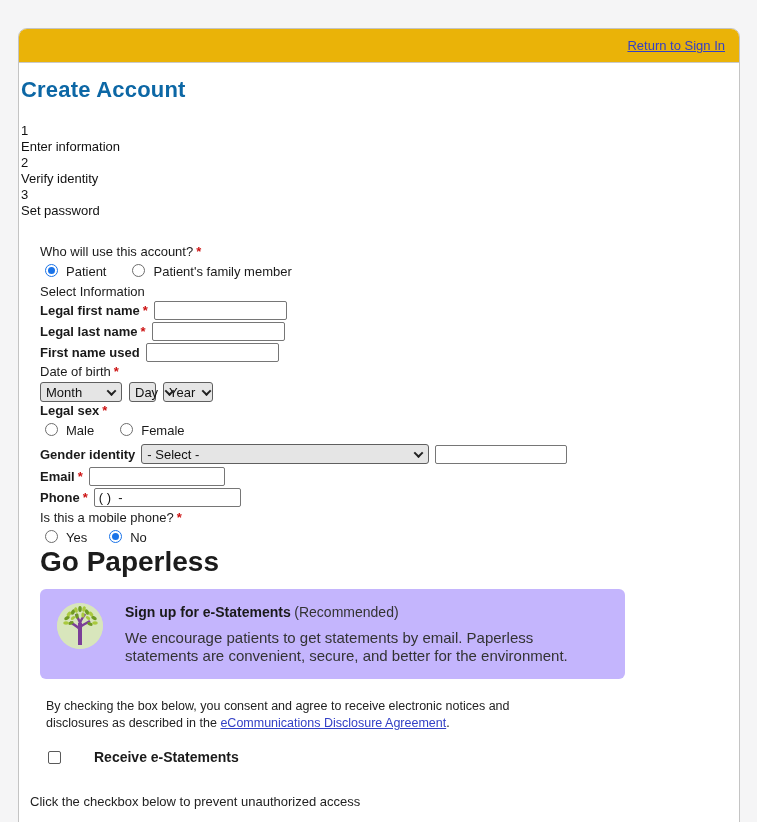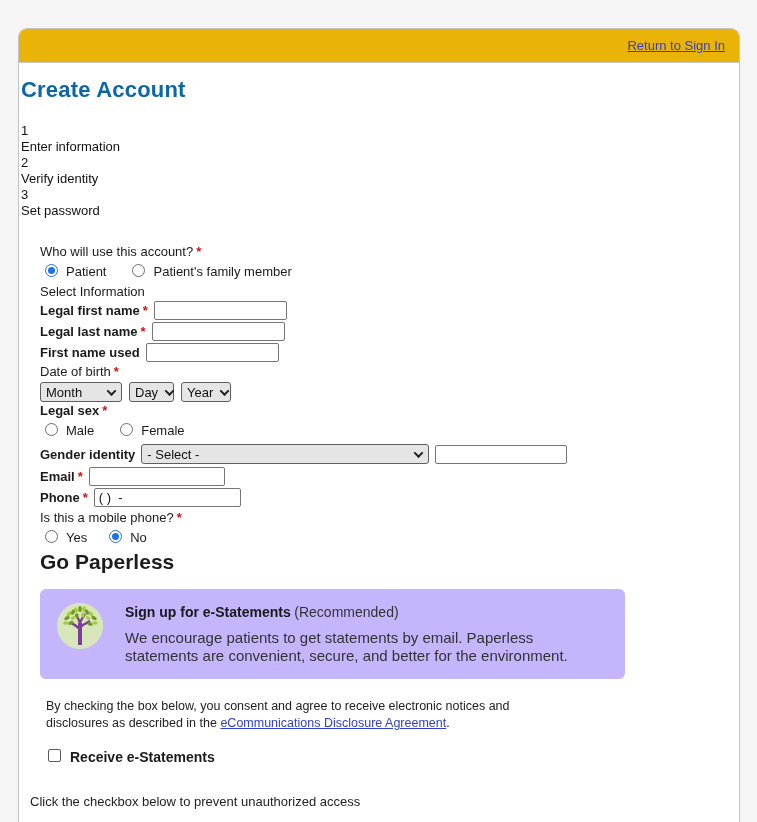--- a/index.html
+++ b/index.html
@@ -60,33 +60,33 @@
   .selectbox {
     display: inline-flex; align-items: center; justify-content: space-between;
     border: 1px solid #5f5f5f; border-radius: 3px; background: #e5e5e5;
     height: 20px; padding: 0 6px 0 5px; cursor: pointer; color: #111;
   }
   .chev {
     width: 7px; height: 7px; border-right: 2px solid #222; border-bottom: 2px solid #222;
     transform: rotate(45deg) translate(-1px,-1px); margin-left: 8px; flex: 0 0 auto;
   }
   .dob-row { display: flex; gap: 7px; margin: 2px 0 1px 0; }
-  h2.go-paperless { font-size: 21px; line-height: 23px; font-weight: bold; color: #1c1c1c; margin: 3px 0 0 19px; }
+  h2.go-paperless { font-size: 28px; line-height: 23px; font-weight: bold; color: #1c1c1c; margin: 3px 0 0 19px; }
   .green-card {
     margin: 16px 0 0 19px; width: 585px; min-height: 85px;
     background: #c4b5fd; border-radius: 6px;
     display: flex; padding: 14px 16px 14px 17px;
   }
   .tree-circle { width: 46px; height: 46px; border-radius: 50%; background: #d8e6bc; flex: 0 0 auto; overflow: hidden; }
   .card-text { margin-left: 22px; padding-top: 1px; }
   .card-title { font-size: 14px; font-weight: bold; color: #1a1a1a; }
   .card-title-note { font-size: 14px; font-weight: normal; color: #333; }
   .card-body { margin-top: 9px; font-size: 15px; line-height: 18px; color: #333; max-width: 505px; }
   .consent { margin: 19px 0 0 25px; font-size: 12.5px; line-height: 17px; max-width: 478px; color: #222; }
-  .cb-row { display: flex; align-items: flex-start; margin: 17px 0 8px 27px; }
+  .cb-row { display: flex; align-items: center; margin: 17px 0 8px 27px; gap: 24px; }
   .cb {
     width: 13px; height: 13px; border: 1px solid #5a5a5a; border-radius: 2px;
     background: #fff; flex: 0 0 auto; cursor: pointer;
   }
   .cb-label { font-size: 14px; font-weight: bold; margin-left: 9px; }
   .captcha-instruction { margin: 29px 0 0 9px; color: #222; }
   .gap-6 { width: 6px; flex: 0 0 auto; }
 </style>
 </head>
 <body>
@@ -138,21 +138,21 @@
       </div>
 
       <div class="q-label" style="margin-top:2px">
         <span>Date of birth</span><span class="req">*</span>
       </div>
       <div class="dob-row">
         <span class="selectbox" style="width:82px">
           <span>Month</span>
           <span class="chev"></span>
         </span>
-        <span class="selectbox" style="width:45px">
+        <span class="selectbox" style="width:27px">
           <span>Day</span>
           <span class="chev"></span>
         </span>
         <span class="selectbox" style="width:50px">
           <span>Year</span>
           <span class="chev"></span>
         </span>
       </div>
 
       <div class="q-label">

